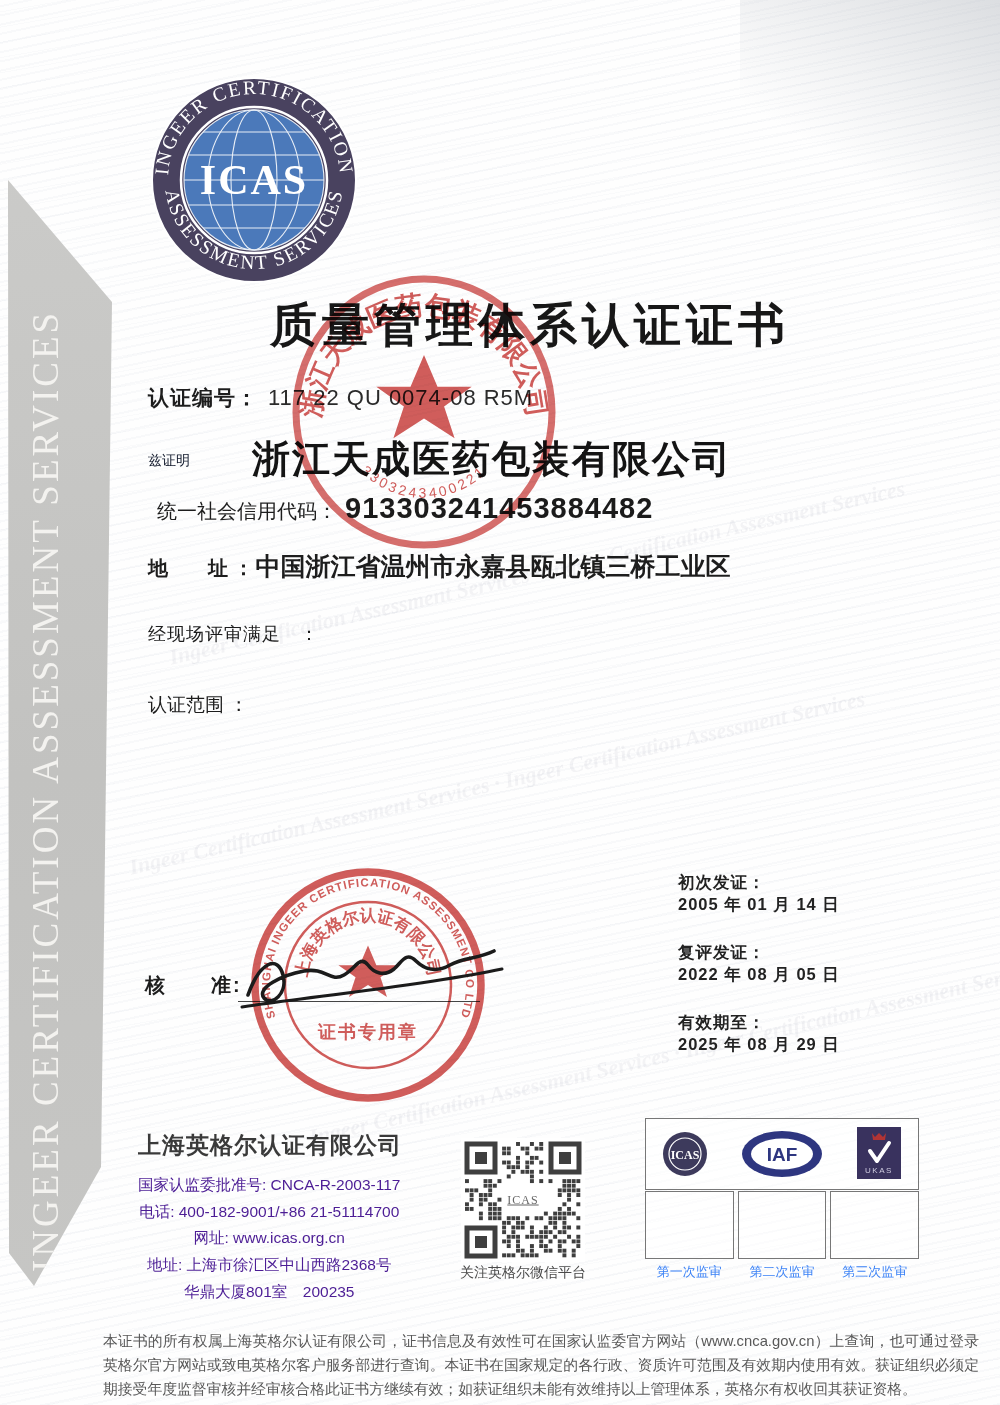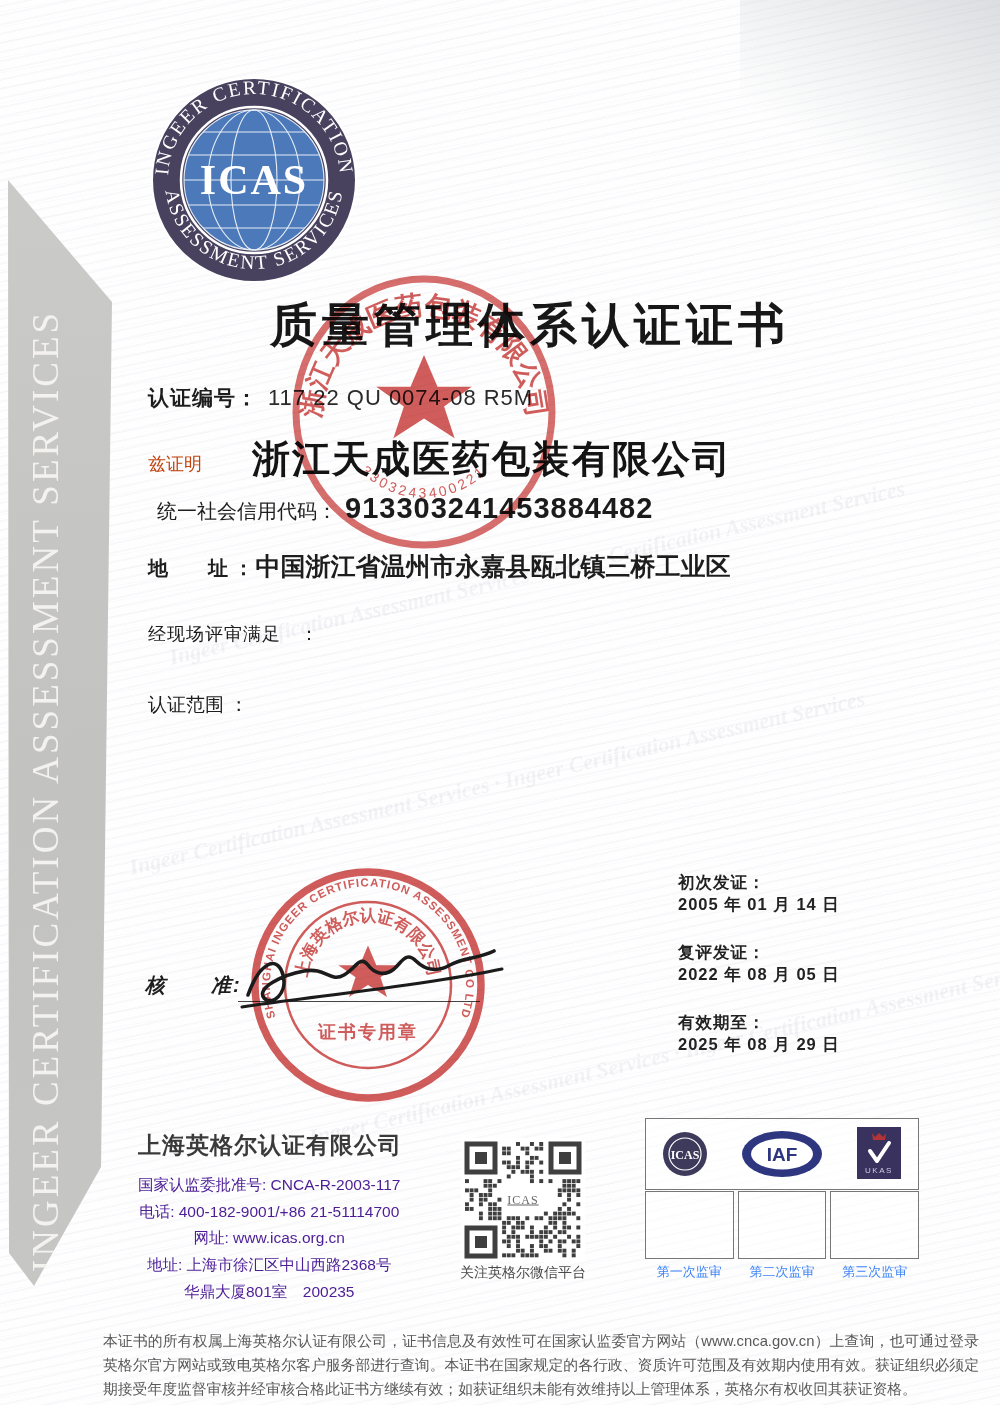--- a/index.html
+++ b/index.html
@@ -28,21 +28,21 @@
   .icas-logo{position:absolute;left:148px;top:74px;width:212px;height:212px;}
 
   .title{position:absolute;left:170px;top:294px;width:720px;text-align:center;
     font-size:47px;font-weight:bold;color:#171717;letter-spacing:5px;white-space:nowrap;}
 
   .row{position:absolute;display:flex;align-items:baseline;color:#1d1d1d;}
   .r-certno{left:148px;top:384px;font-size:21px;}
   .r-certno .lbl{font-weight:bold;letter-spacing:1px;}
   .r-certno .val{margin-left:10px;font-size:22px;color:#2a2a2a;letter-spacing:1px;}
 
-  .lbl-zhengming{position:absolute;left:148px;top:452px;font-size:18px;color:#c2410c;}
+  .lbl-zhengming{position:absolute;left:148px;top:452px;font-size:14px;color:#0f172a;}
   .company{position:absolute;left:252px;top:434px;font-size:38px;font-weight:bold;color:#141414;letter-spacing:2px;white-space:nowrap;}
 
   .r-credit{left:145px;top:492px;margin-left:12px;}
   .r-credit .lbl{font-size:20px;}
   .r-credit .val{margin-left:8px;font-size:29px;font-weight:bold;letter-spacing:1px;color:#1b1b1b;}
 
   .r-addr{left:148px;top:550px;}
   .r-addr .lbl{font-size:20px;font-weight:bold;}
   .r-addr .val{margin-left:2px;font-size:25px;font-weight:bold;white-space:nowrap;}
 
@@ -52,21 +52,21 @@
 
   .lbl-scope{position:absolute;left:148px;top:692px;font-size:19px;color:#1d1d1d;}
   .scope{position:absolute;left:250px;top:676px;width:716px;font-size:25px;font-weight:bold;
     color:#161616;line-height:1.3;}
 
   .dates{position:absolute;left:678px;top:872px;}
   .date-row{display:flex;margin-bottom:26px;font-size:16.5px;font-weight:bold;color:#222;flex-direction:column;}
   .date-row .dl{width:108px;letter-spacing:1px;}
   .date-row .dv{letter-spacing:1px;}
 
-  .approve{position:absolute;left:145px;top:972px;font-size:20px;font-weight:bold;color:#1d1d1d;letter-spacing:2px;font-style:italic;}
+  .approve{position:absolute;left:145px;top:972px;font-size:20px;font-weight:bold;color:#1d1d1d;letter-spacing:2px;}
   .sig-line{position:absolute;left:238px;top:1001px;width:242px;height:1px;background:#444;}
   .signature{position:absolute;left:238px;top:925px;width:270px;height:95px;}
 
   .stamp{position:absolute;mix-blend-mode:multiply;opacity:0.85;}
   .stamp-top{left:288px;top:273px;width:272px;height:278px;}
   .stamp-bottom{left:249px;top:866px;width:238px;height:238px;}
 
   .issuer-name{position:absolute;left:138px;top:1130px;font-size:23px;font-weight:bold;color:#3a3a3a;letter-spacing:1px;}
   .issuer-lines{position:absolute;left:138px;top:1172px;font-size:15.5px;color:#4c1d95;line-height:1.72;text-align:center;}
 

